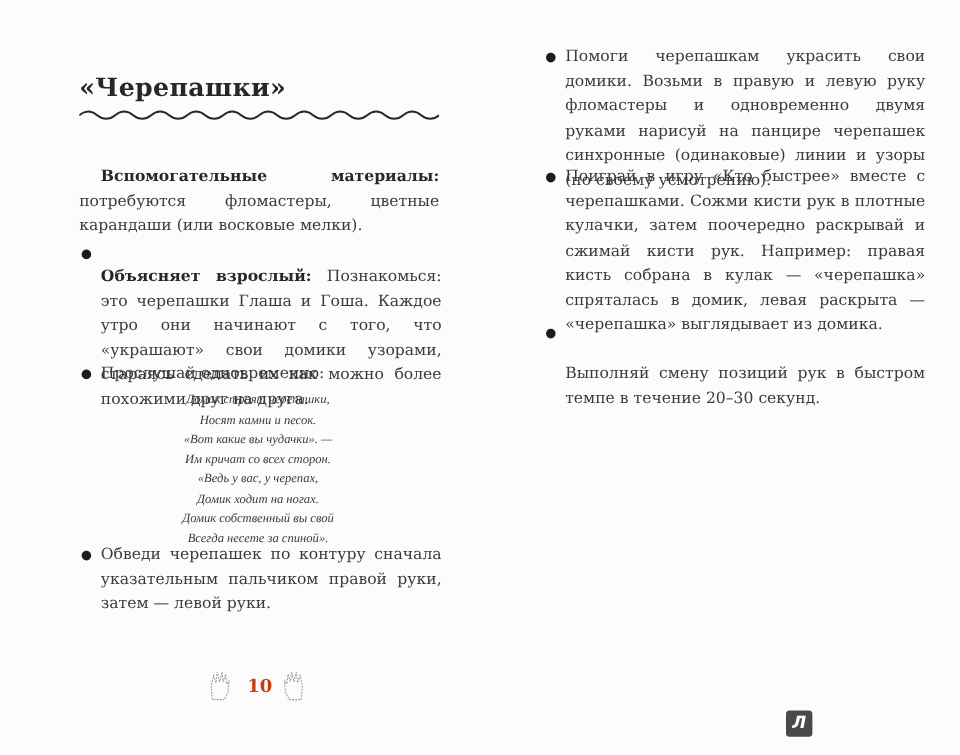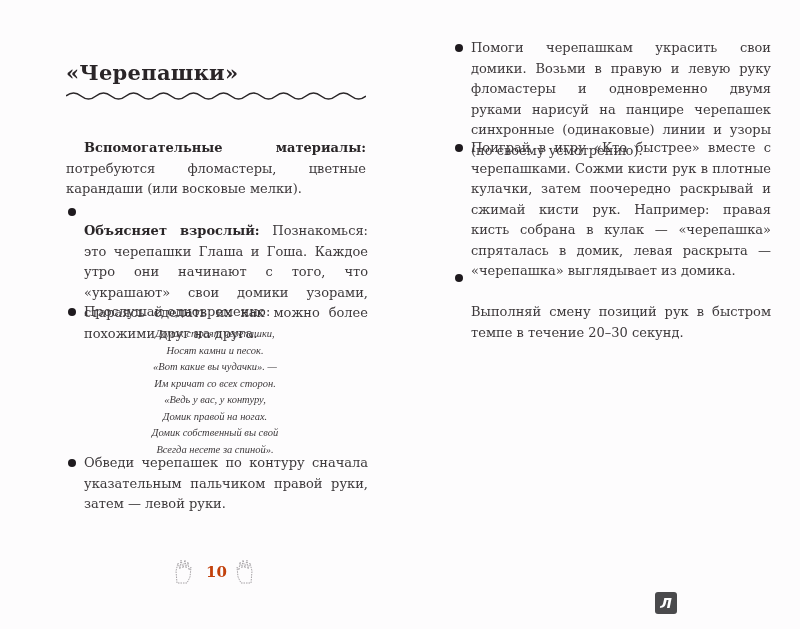--- a/index.html
+++ b/index.html
@@ -72,22 +72,22 @@
   <div class="bullet-item" style="left:68px; top:290px; width:300px;">
     <span class="bullet"></span>
     <p class="bullet-text" style="width:284px; top:0;"><span>Прослушай одновременно:</span></p>
   </div>
 
   <div class="poem">
     <div>Домик строят черепашки,</div>
     <div>Носят камни и песок.</div>
     <div>«Вот какие вы чудачки». —</div>
     <div>Им  кричат со всех сторон.</div>
-    <div>«Ведь у вас, у контуру,</div>
-    <div>Домик правой на ногах.</div>
+    <div>«Ведь у вас, у черепах,</div>
+    <div>Домик ходит на ногах.</div>
     <div>Домик собственный вы свой</div>
     <div>Всегда несете за спиной».</div>
   </div>
 
   <div class="bullet-item" style="left:68px; top:441px; width:300px;">
     <span class="bullet"></span>
     <p class="bullet-text" style="width:284px; top:0;"><span>Обведи черепашек по контуру сначала указательным пальчиком правой руки, затем — левой руки.</span></p>
   </div>
 
   <div class="page-footer">

